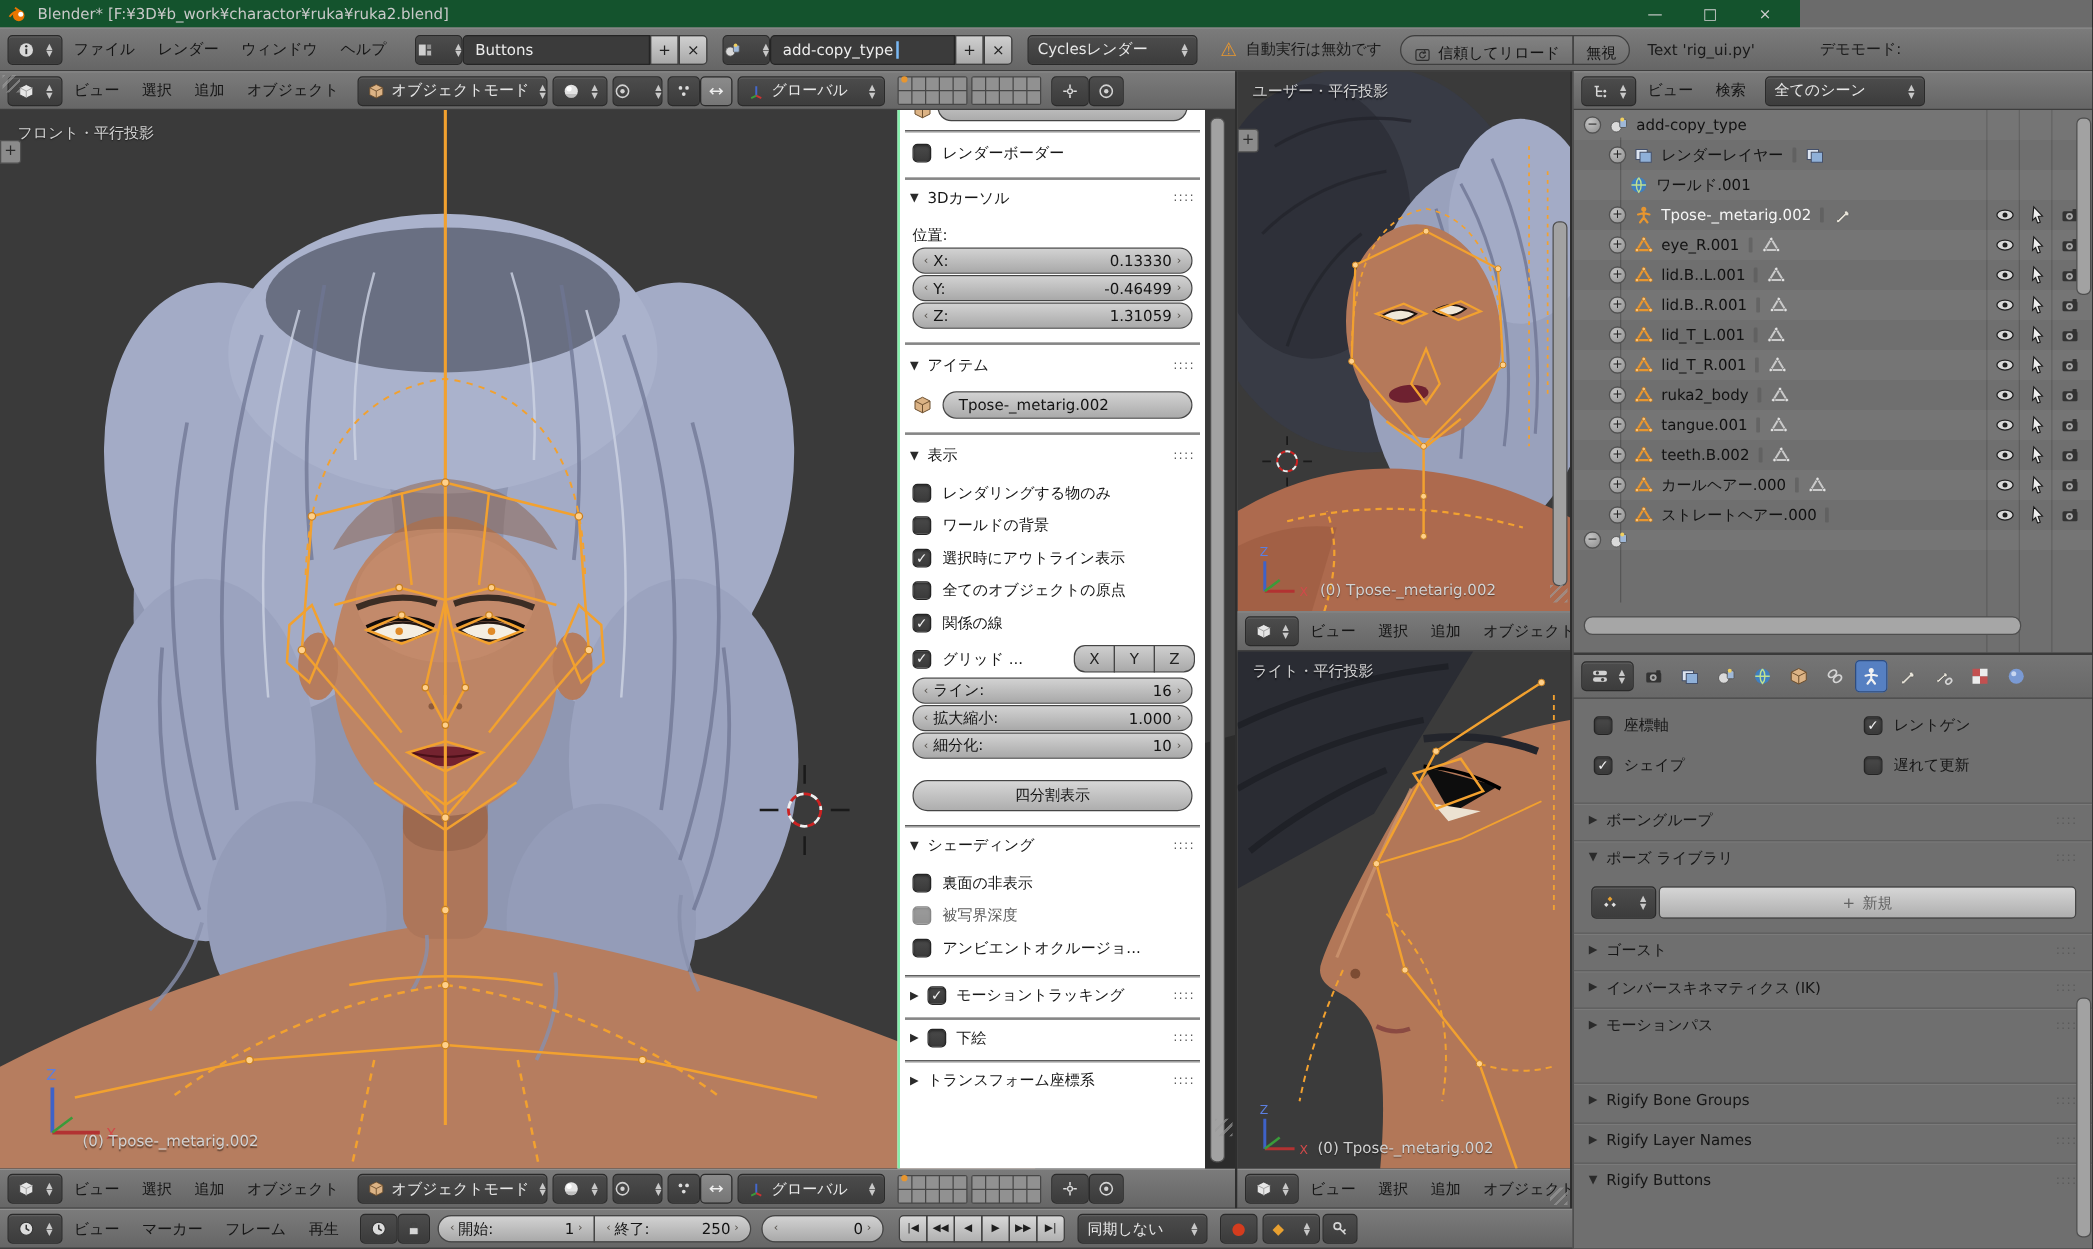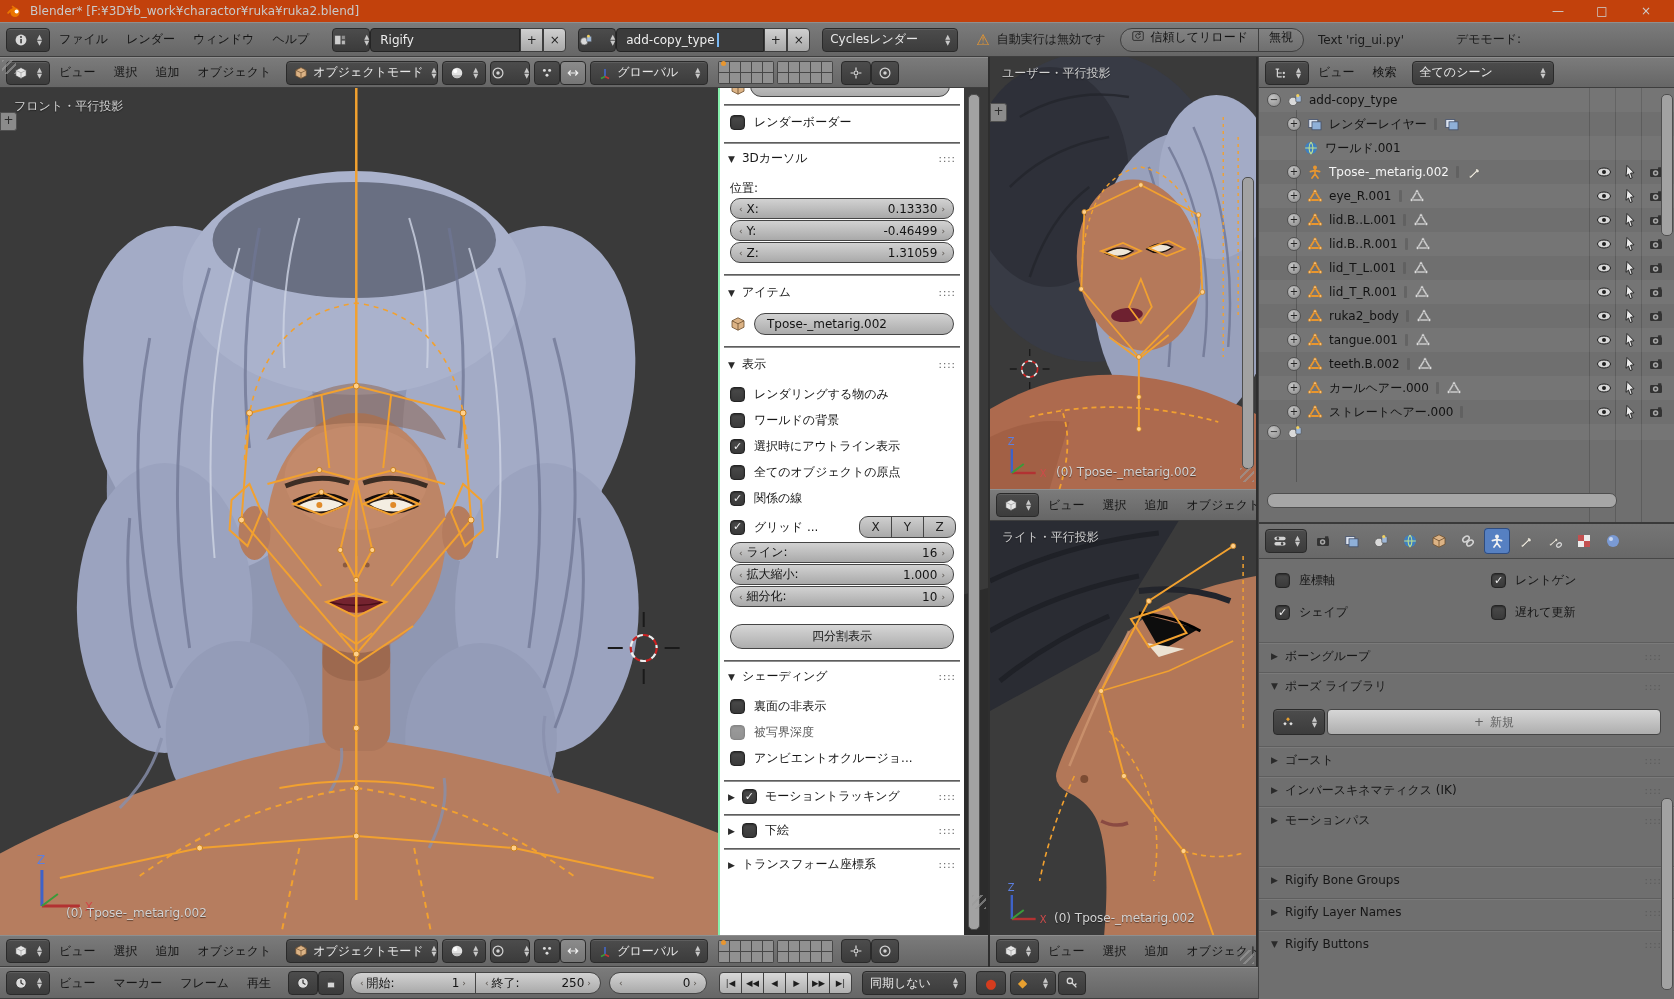--- a/index.html
+++ b/index.html
@@ -3,32 +3,32 @@
 <meta charset="utf-8">
 <style>
   html,body{margin:0;padding:0;background:#111;}
   #root{position:relative;width:1674px;height:999px;background:#6b6b6b;overflow:hidden;
         font-family:"DejaVu Sans","Liberation Sans",sans-serif;font-size:12px;color:#1a1a1a;}
   .abs{position:absolute;}
   .row{display:flex;align-items:center;}
   svg.i16{width:16px;height:16px;flex:0 0 16px;}
   svg.i14{width:14px;height:14px;flex:0 0 14px;}
   
-  .titlebar{left:0;top:0;width:1674px;height:22px;background:#c2410c;color:#c9c9c9;display:flex;align-items:center;padding:0 6px;box-sizing:border-box;}
+  .titlebar{left:0;top:0;width:1440px;height:22px;background:#14532d;color:#c9c9c9;display:flex;align-items:center;padding:0 6px;box-sizing:border-box;}
   .titlebar .t{margin-left:8px;font-size:12px;}
   .wbtn{width:44px;height:22px;display:flex;align-items:center;justify-content:center;color:#cfcfcf;font-size:12px;}
   
   .hdr{background:linear-gradient(#7b7b7b,#666);border-top:1px solid #8f8f8f;border-bottom:1px solid #3e3e3e;display:flex;align-items:center;padding:0 6px;box-sizing:border-box;}
   .m{padding:0 9px;color:#151515;white-space:nowrap;}
   .dd{background:linear-gradient(#4c4c4c,#3c3c3c);border:1px solid #2a2a2a;border-radius:4px;color:#e8e8e8;height:24px;display:flex;align-items:center;padding:0 7px;gap:5px;box-shadow:inset 0 1px 0 rgba(255,255,255,.1);white-space:nowrap;box-sizing:border-box;}
   .ibtn{background:linear-gradient(#4c4c4c,#3b3b3b);border:1px solid #2a2a2a;border-radius:4px;height:24px;min-width:26px;display:flex;align-items:center;justify-content:center;gap:2px;box-sizing:border-box;}
   .ibtn.sel{background:linear-gradient(#8b8b8b,#767676);}
   .ud{display:inline-flex;flex-direction:column;align-items:center;line-height:6px;font-size:6.5px;color:#c9c9c9;margin-left:auto;padding-left:3px;}
   .ud::before{content:"▲";}.ud::after{content:"▼";}
-  .obtn{background:linear-gradient(#828282,#6f6f6f);border:1px solid #3f3f3f;height:24px;display:flex;align-items:flex-start;padding:0 10px;gap:6px;color:#131313;box-sizing:border-box;}
+  .obtn{background:linear-gradient(#828282,#6f6f6f);border:1px solid #3f3f3f;height:24px;display:flex;align-items:flex-end;padding:0 10px;gap:6px;color:#131313;box-sizing:border-box;}
   .idfield{background:#3b3b3b;border:1px solid #242424;height:24px;display:flex;align-items:center;padding:0 9px;color:#ededed;box-sizing:border-box;border-radius:4px 0 0 4px;}
   .sq{width:23px;height:24px;background:linear-gradient(#d0d0d0,#a8a8a8);border:1px solid #3e3e3e;display:flex;align-items:center;justify-content:center;color:#222;box-sizing:border-box;}
   .caret{width:2px;height:14px;background:#79b8f3;margin-left:2px;}
   .grp{display:flex;align-items:center;}
   .layers{display:grid;grid-template-columns:repeat(5,10px);grid-template-rows:10px 10px;gap:1px;background:#474747;padding:1px;border-radius:2px;}
   .layers b{background:#919191;position:relative;}
   .layers b.dot::after{content:"";position:absolute;left:2px;top:-1px;width:5px;height:5px;border-radius:50%;background:#e8962f;}
   
   .canvas{background:#3a3a3a;position:absolute;overflow:hidden;}
   .vlabel{position:absolute;color:#d2d2d2;font-size:12px;text-shadow:0 1px 1px rgba(0,0,0,.5);}
@@ -272,21 +272,21 @@
     <span class="m">レンダー</span>
     <span class="m">ウィンドウ</span>
     <span class="m">ヘルプ</span>
     <div class="grp" style="margin-left:14px">
       <div class="ibtn" style="width:38px">
           <svg class="i14">
             <use href="#sym-layout"></use>
           </svg>
           <span class="ud"></span>
         </div>
-      <div class="idfield" style="width:150px">Rigify</div>
+      <div class="idfield" style="width:150px">Buttons</div>
       <div class="sq">+</div>
       <div class="sq" style="border-radius:0 4px 4px 0">×</div>
     </div>
     <div class="grp" style="margin-left:12px">
       <div class="ibtn" style="width:38px">
           <svg class="i14">
             <use href="#sym-scene"></use>
           </svg>
           <span class="ud"></span>
         </div>
@@ -952,21 +952,21 @@
 
     <div class="hdr abs" style="left:0;top:0;width:415px;height:31px">
       <div class="dd" style="width:44px">
           <svg class="i14">
             <use href="#sym-list"></use>
           </svg>
           <span class="ud"></span>
         </div>
       <span class="m">ビュー</span>
       <span class="m">検索</span>
-      <div class="dd" style="width:142px;margin-left:6px">
+      <div class="dd" style="width:128px;margin-left:6px">
           <span>全てのシーン</span>
           <span class="ud"></span>
         </div>
     </div>
 
     <div class="abs" style="left:0;top:31px;width:415px;height:434px;overflow:hidden">
       <div class="colsep" style="right:84px"></div>
       <div class="colsep" style="right:58px"></div>
       <div class="colsep" style="right:32px"></div>
       <div class="abs" style="left:37px;top:22px;width:1px;height:372px;background:rgba(40,40,40,.35)"></div>

